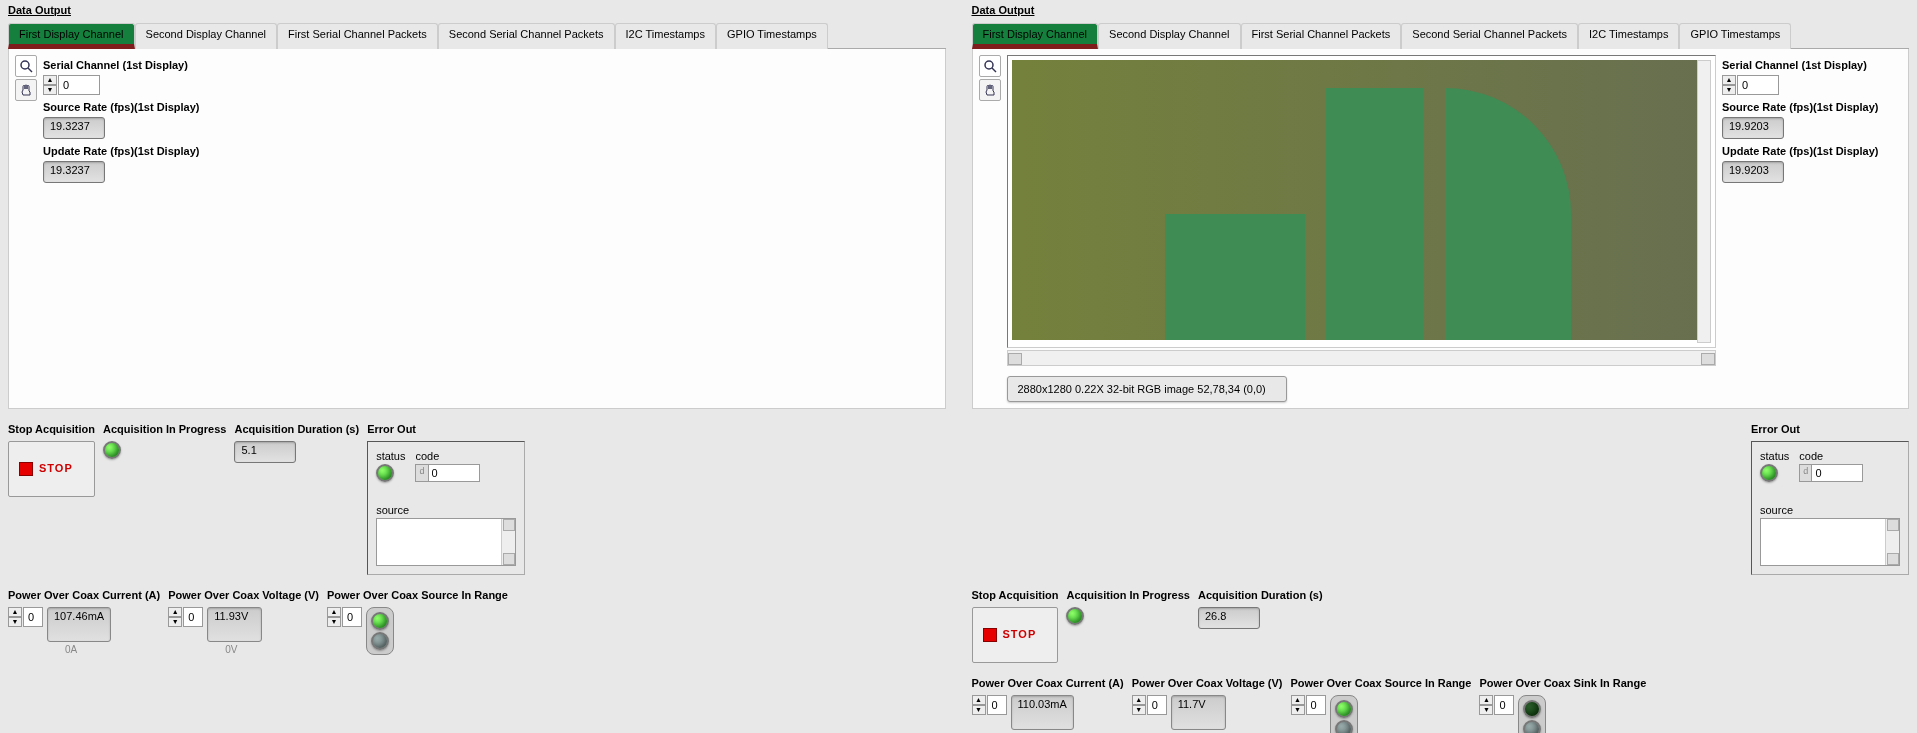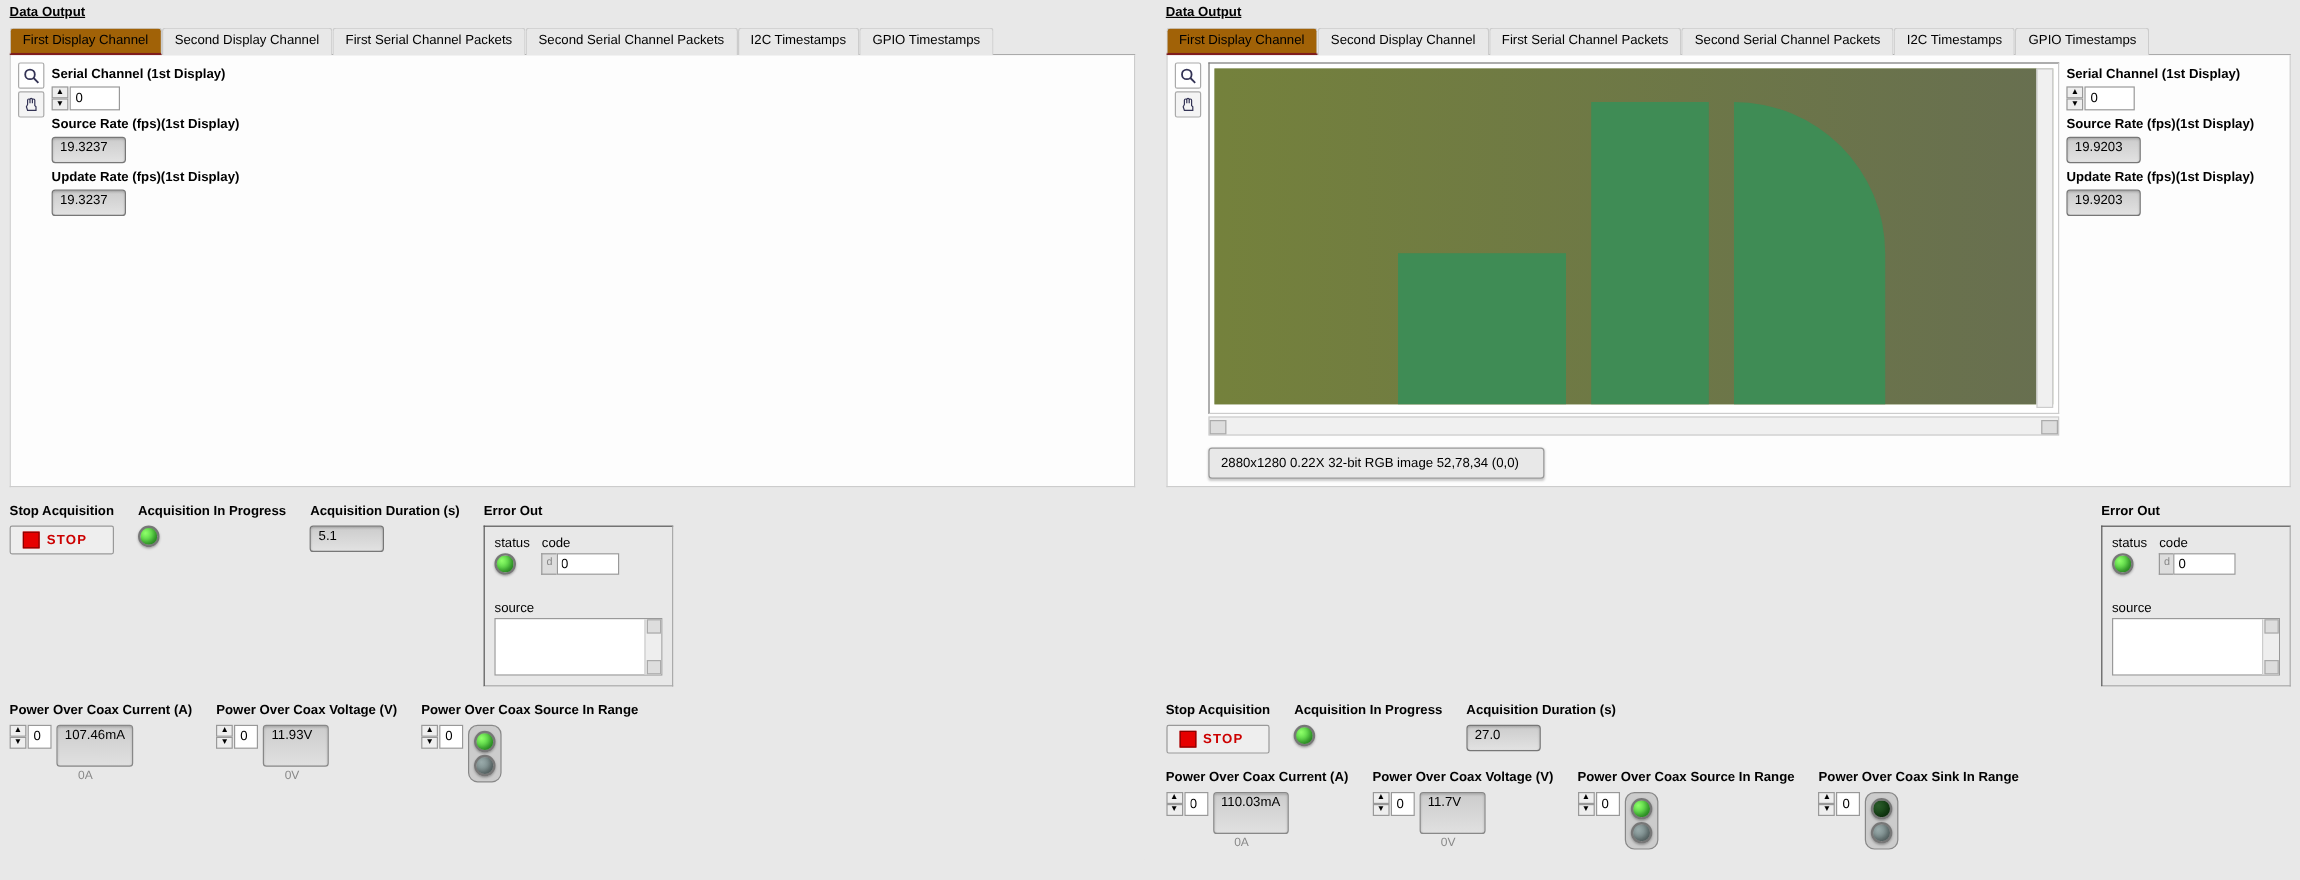--- a/index.html
+++ b/index.html
@@ -1,21 +1,21 @@
 <!DOCTYPE html>
 <html><head>
 <meta charset="utf-8">
 <style>
   * { box-sizing: border-box; font-family: Tahoma, Verdana, sans-serif; font-size: 11px; }
   body { margin: 0; background: #e8e8e8; display: flex; gap: 10px; padding: 0; }
   .panel { background: #e8e8e8; padding: 4px 8px 8px 8px; flex: 1; min-width: 0; }
   .panel-title { font-weight: bold; text-decoration: underline; margin-bottom: 6px; display: inline-block; }
   .tabstrip { display: flex; border-bottom: 1px solid #aaa; }
   .tab { padding: 4px 10px; background: #e8e8e8; border: 1px solid #ccc; border-bottom: none; border-top-left-radius: 3px; border-top-right-radius: 3px; margin-right: 0; cursor: default; position: relative; top: 1px; }
-  .tab.active { background: #a16207; border-bottom: 2px solid #7f1d1d; }
+  .tab.active { background: #15803d; border-bottom: 5px solid #7f1d1d; }
   .tabbody { background: #fdfdfd; border: 1px solid #ccc; border-top: none; padding: 6px; display: flex; gap: 6px; min-height: 360px; }
   .toolcol { display: flex; flex-direction: column; gap: 2px; }
   .toolbtn { width: 22px; height: 22px; background: #f4f4f4; border: 1px solid #aaa; border-radius: 2px; display: flex; align-items: center; justify-content: center; cursor: pointer; }
   .toolbtn.active { background: #fff; }
   .imgwrap { flex: 1; display: flex; flex-direction: column; }
   .imgbox { border: 1px inset #ccc; background: #fff; padding: 4px; flex: 1; position: relative; overflow: hidden; }
   .imgcanvas { width: 100%; height: 280px; background: #6b7a3c; position: relative; overflow: hidden; }
   .ni-rect { position: absolute; background: #3f8c55; }
   .ni-r1 { left: 22%; top: 55%; width: 20%; height: 45%; }
   .ni-r2 { left: 45%; top: 10%; width: 14%; height: 90%; }
@@ -27,23 +27,23 @@
   .scrollh::after { right:0; }
   .scrollv { position: absolute; right: 4px; top: 4px; bottom: 4px; width: 14px; background: #f0f0f0; border: 1px solid #ccc; }
   .imginfo { margin-top: 10px; border: 1px solid #999; border-radius: 3px; box-shadow: 0 1px 2px rgba(0,0,0,0.2); background: #e8e8e8; padding: 6px 10px; display: inline-block; max-width: 280px; }
   .sidecol { width: 180px; display: flex; flex-direction: column; gap: 2px; }
   .lbl { margin-top: 4px; margin-bottom: 2px; font-weight: bold; }
   .spinwrap { display: inline-flex; align-items: stretch; }
   .spin-btns { display: flex; flex-direction: column; width: 14px; }
   .spin-btn { height: 10px; background: #eee; border: 1px solid #999; font-size: 7px; line-height: 7px; text-align: center; cursor: pointer; }
   .numfield { width: 42px; height: 20px; border: 1px solid #999; background: #fff; padding: 1px 4px; margin-left: 1px; }
   .readfield { width: 62px; height: 22px; border: 1px solid #777; border-radius: 3px; background: #ddd linear-gradient(#ccc,#e2e2e2); padding: 2px 6px; box-shadow: inset 0 1px 2px rgba(0,0,0,0.2); }
-  .row { display: flex; gap: 20px; margin-top: 10px; flex-wrap: wrap; }
+  .row { display: flex; gap: 8px; margin-top: 10px; flex-wrap: wrap; }
   .group { display: flex; flex-direction: column; gap: 4px; }
-  .stopbtn { display: inline-flex; align-items: center; gap: 6px; padding: 4px 10px; border: 1px solid #999; background: #eee; border-radius: 2px; cursor: pointer; }
+  .stopbtn { display: inline-flex; align-items: flex-start; gap: 6px; padding: 20px 10px; border: 1px solid #999; background: #eee; border-radius: 2px; cursor: pointer; }
   .stop-sq { width: 14px; height: 14px; background: #e60000; border: 1px solid #800; }
   .stop-txt { color: #c00; font-weight: bold; letter-spacing: 1px; }
   .led { width: 18px; height: 18px; border-radius: 50%; border: 2px solid #777; box-shadow: inset -2px -2px 4px rgba(0,0,0,0.3), 0 1px 2px rgba(0,0,0,0.3); }
   .led.green { background: radial-gradient(circle at 30% 30%, #8fff6a, #1fa81f); }
   .led.dark { background: radial-gradient(circle at 30% 30%, #2a5a2a, #0a3a0a); }
   .led.dim { background: radial-gradient(circle at 30% 30%, #9aa, #677); }
   .ledstack { display: inline-flex; flex-direction: column; gap: 2px; border: 1px solid #888; border-radius: 8px; padding: 4px; background: #ccc; }
   .valuebox { border: 1px solid #888; border-radius: 3px; padding: 2px 6px; background: #ddd linear-gradient(#ccc,#e0e0e0); box-shadow: inset 0 1px 2px rgba(0,0,0,0.2); min-width: 55px; height: 35px; display: inline-block; }
   .subval { color: #888; font-size: 10px; margin-top: 2px; margin-left: 18px; }
   .errorcluster { border: 1px inset #aaa; padding: 8px; background: #e8e8e8; min-width: 155px; }
@@ -294,21 +294,21 @@
         <span class="stop-sq"></span>
         <span class="stop-txt">STOP</span>
       </div>
     </div>
     <div class="group">
       <div class="lbl">Acquisition In Progress</div>
       <div class="led green"></div>
     </div>
     <div class="group">
       <div class="lbl">Acquisition Duration (s)</div>
-      <div class="readfield">27.0</div>
+      <div class="readfield">26.8</div>
     </div>
   </div>
 
   <div class="row">
     <div class="group">
       <div class="lbl">Power Over Coax Current (A)</div>
       <div style="display:flex;gap:4px;align-items:flex-start">
         <div class="spinwrap">
           <div class="spin-btns">
               <div class="spin-btn">▲</div>

